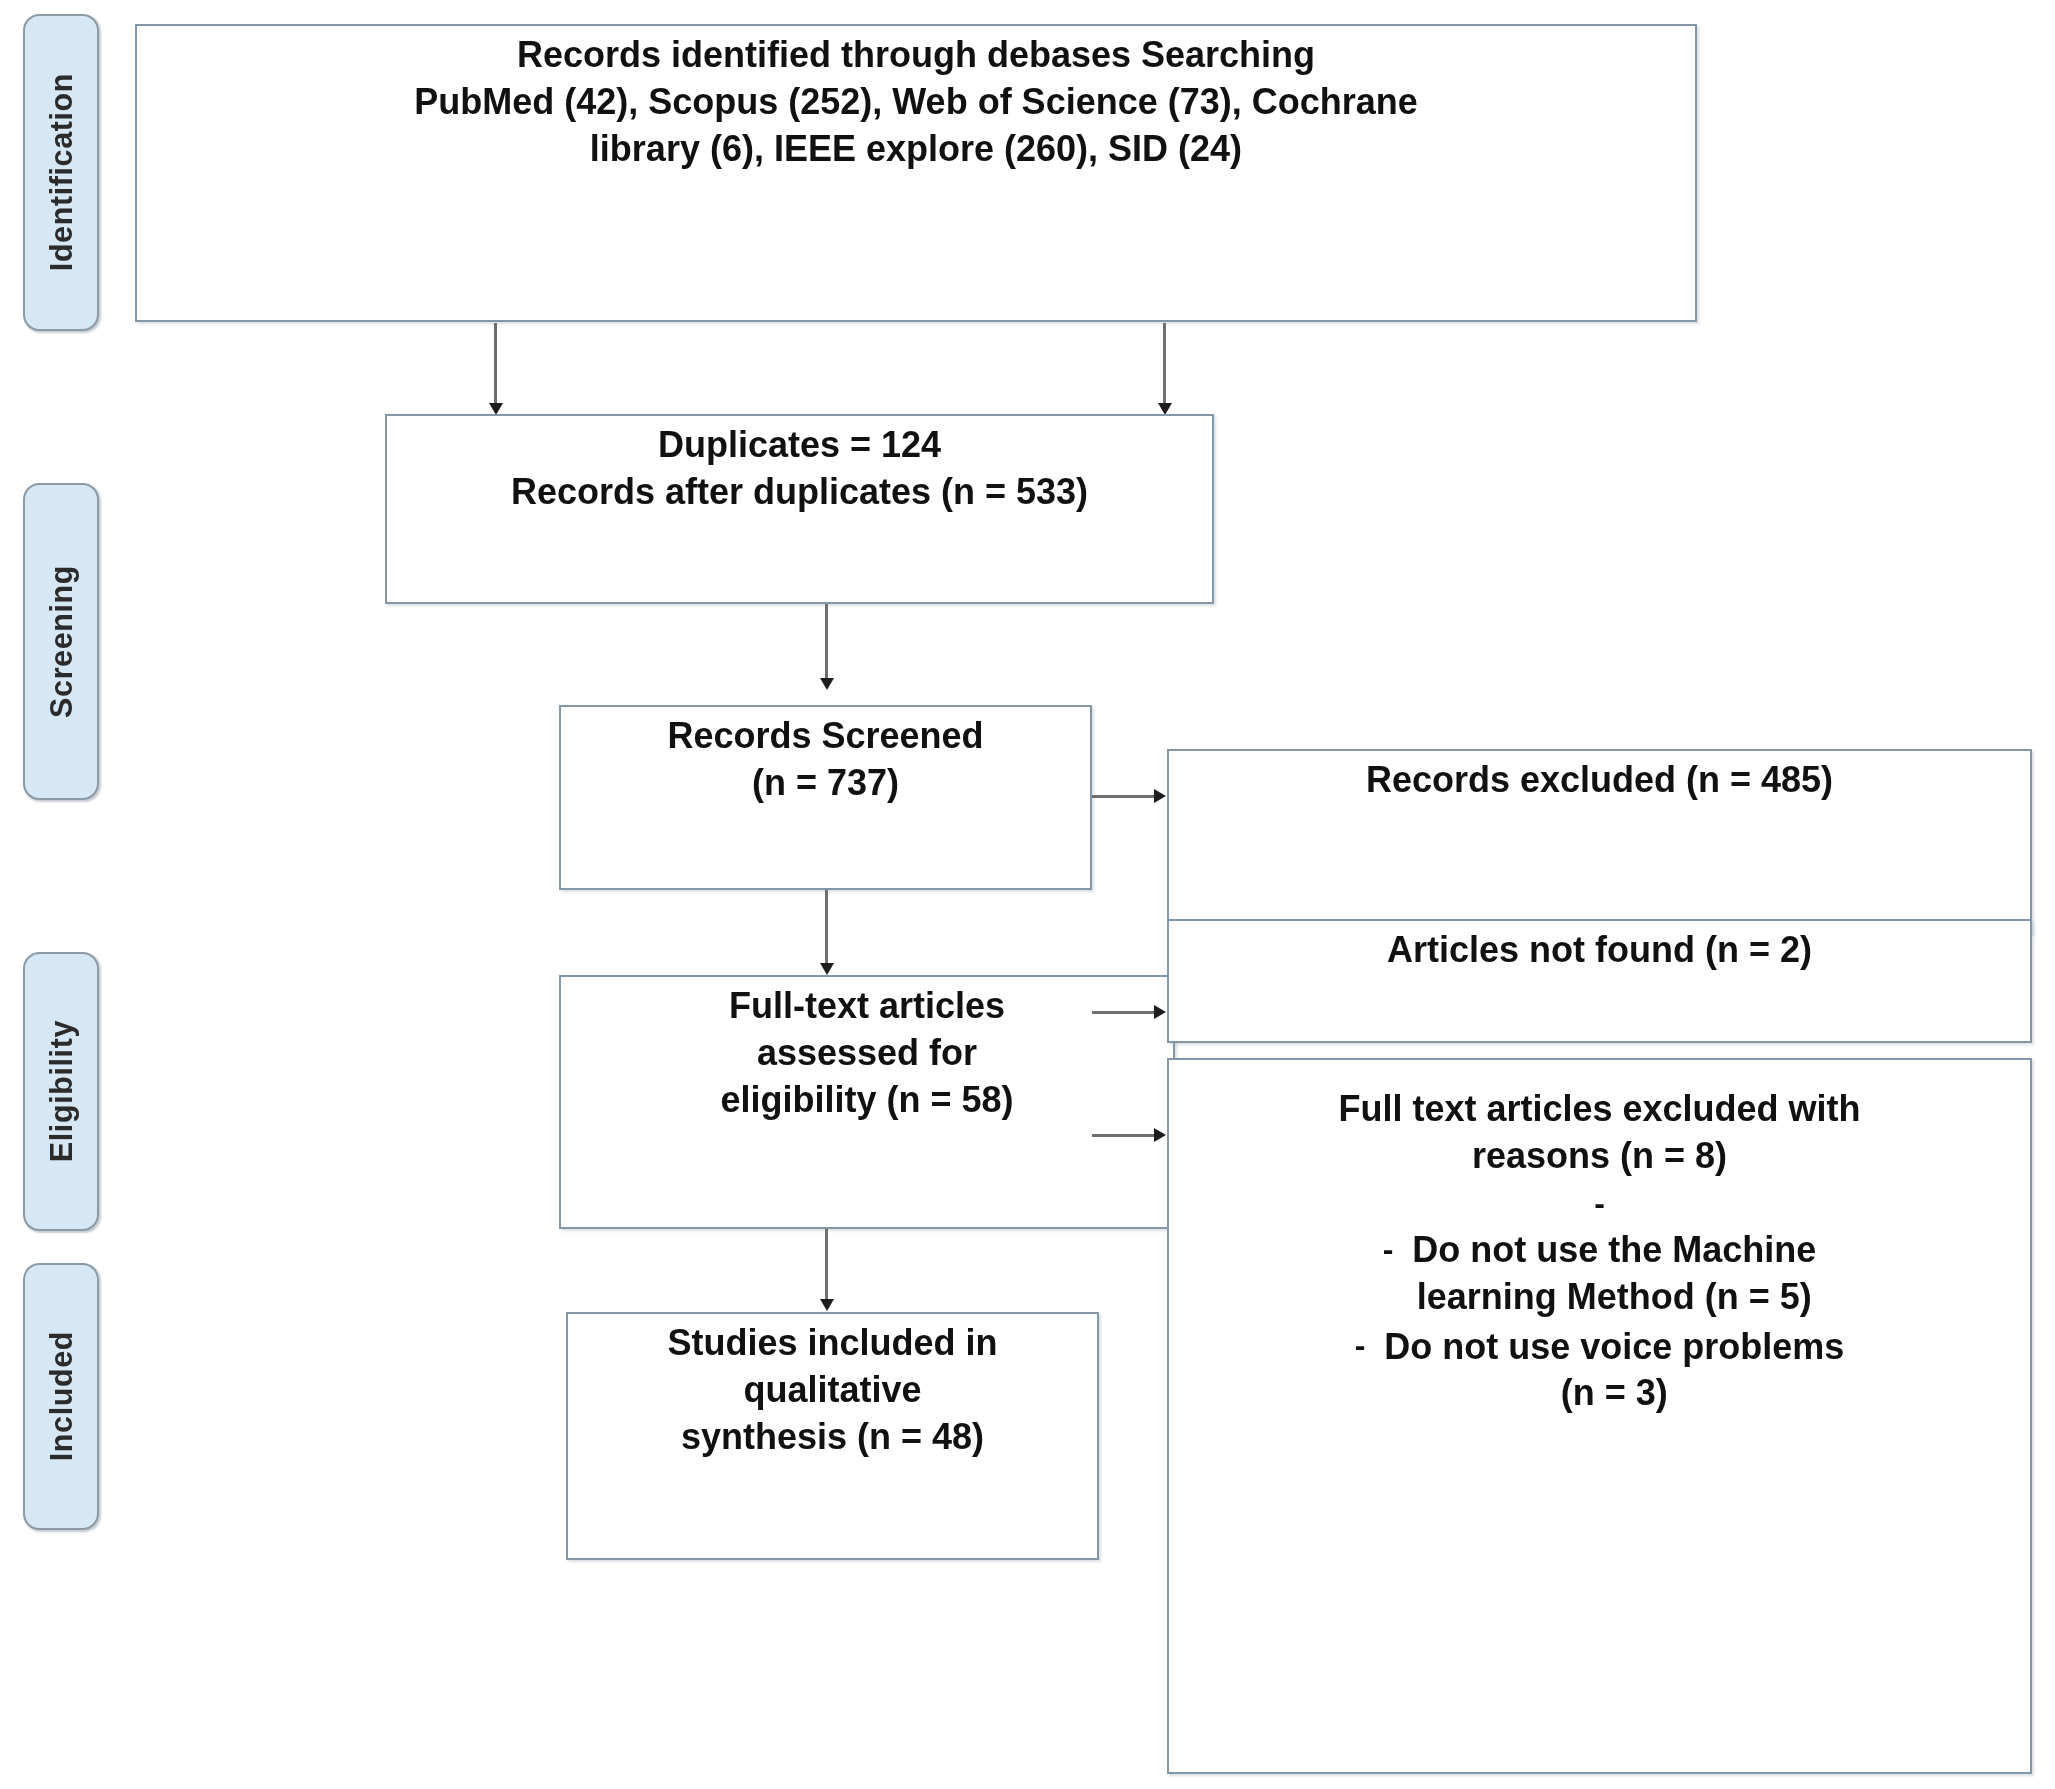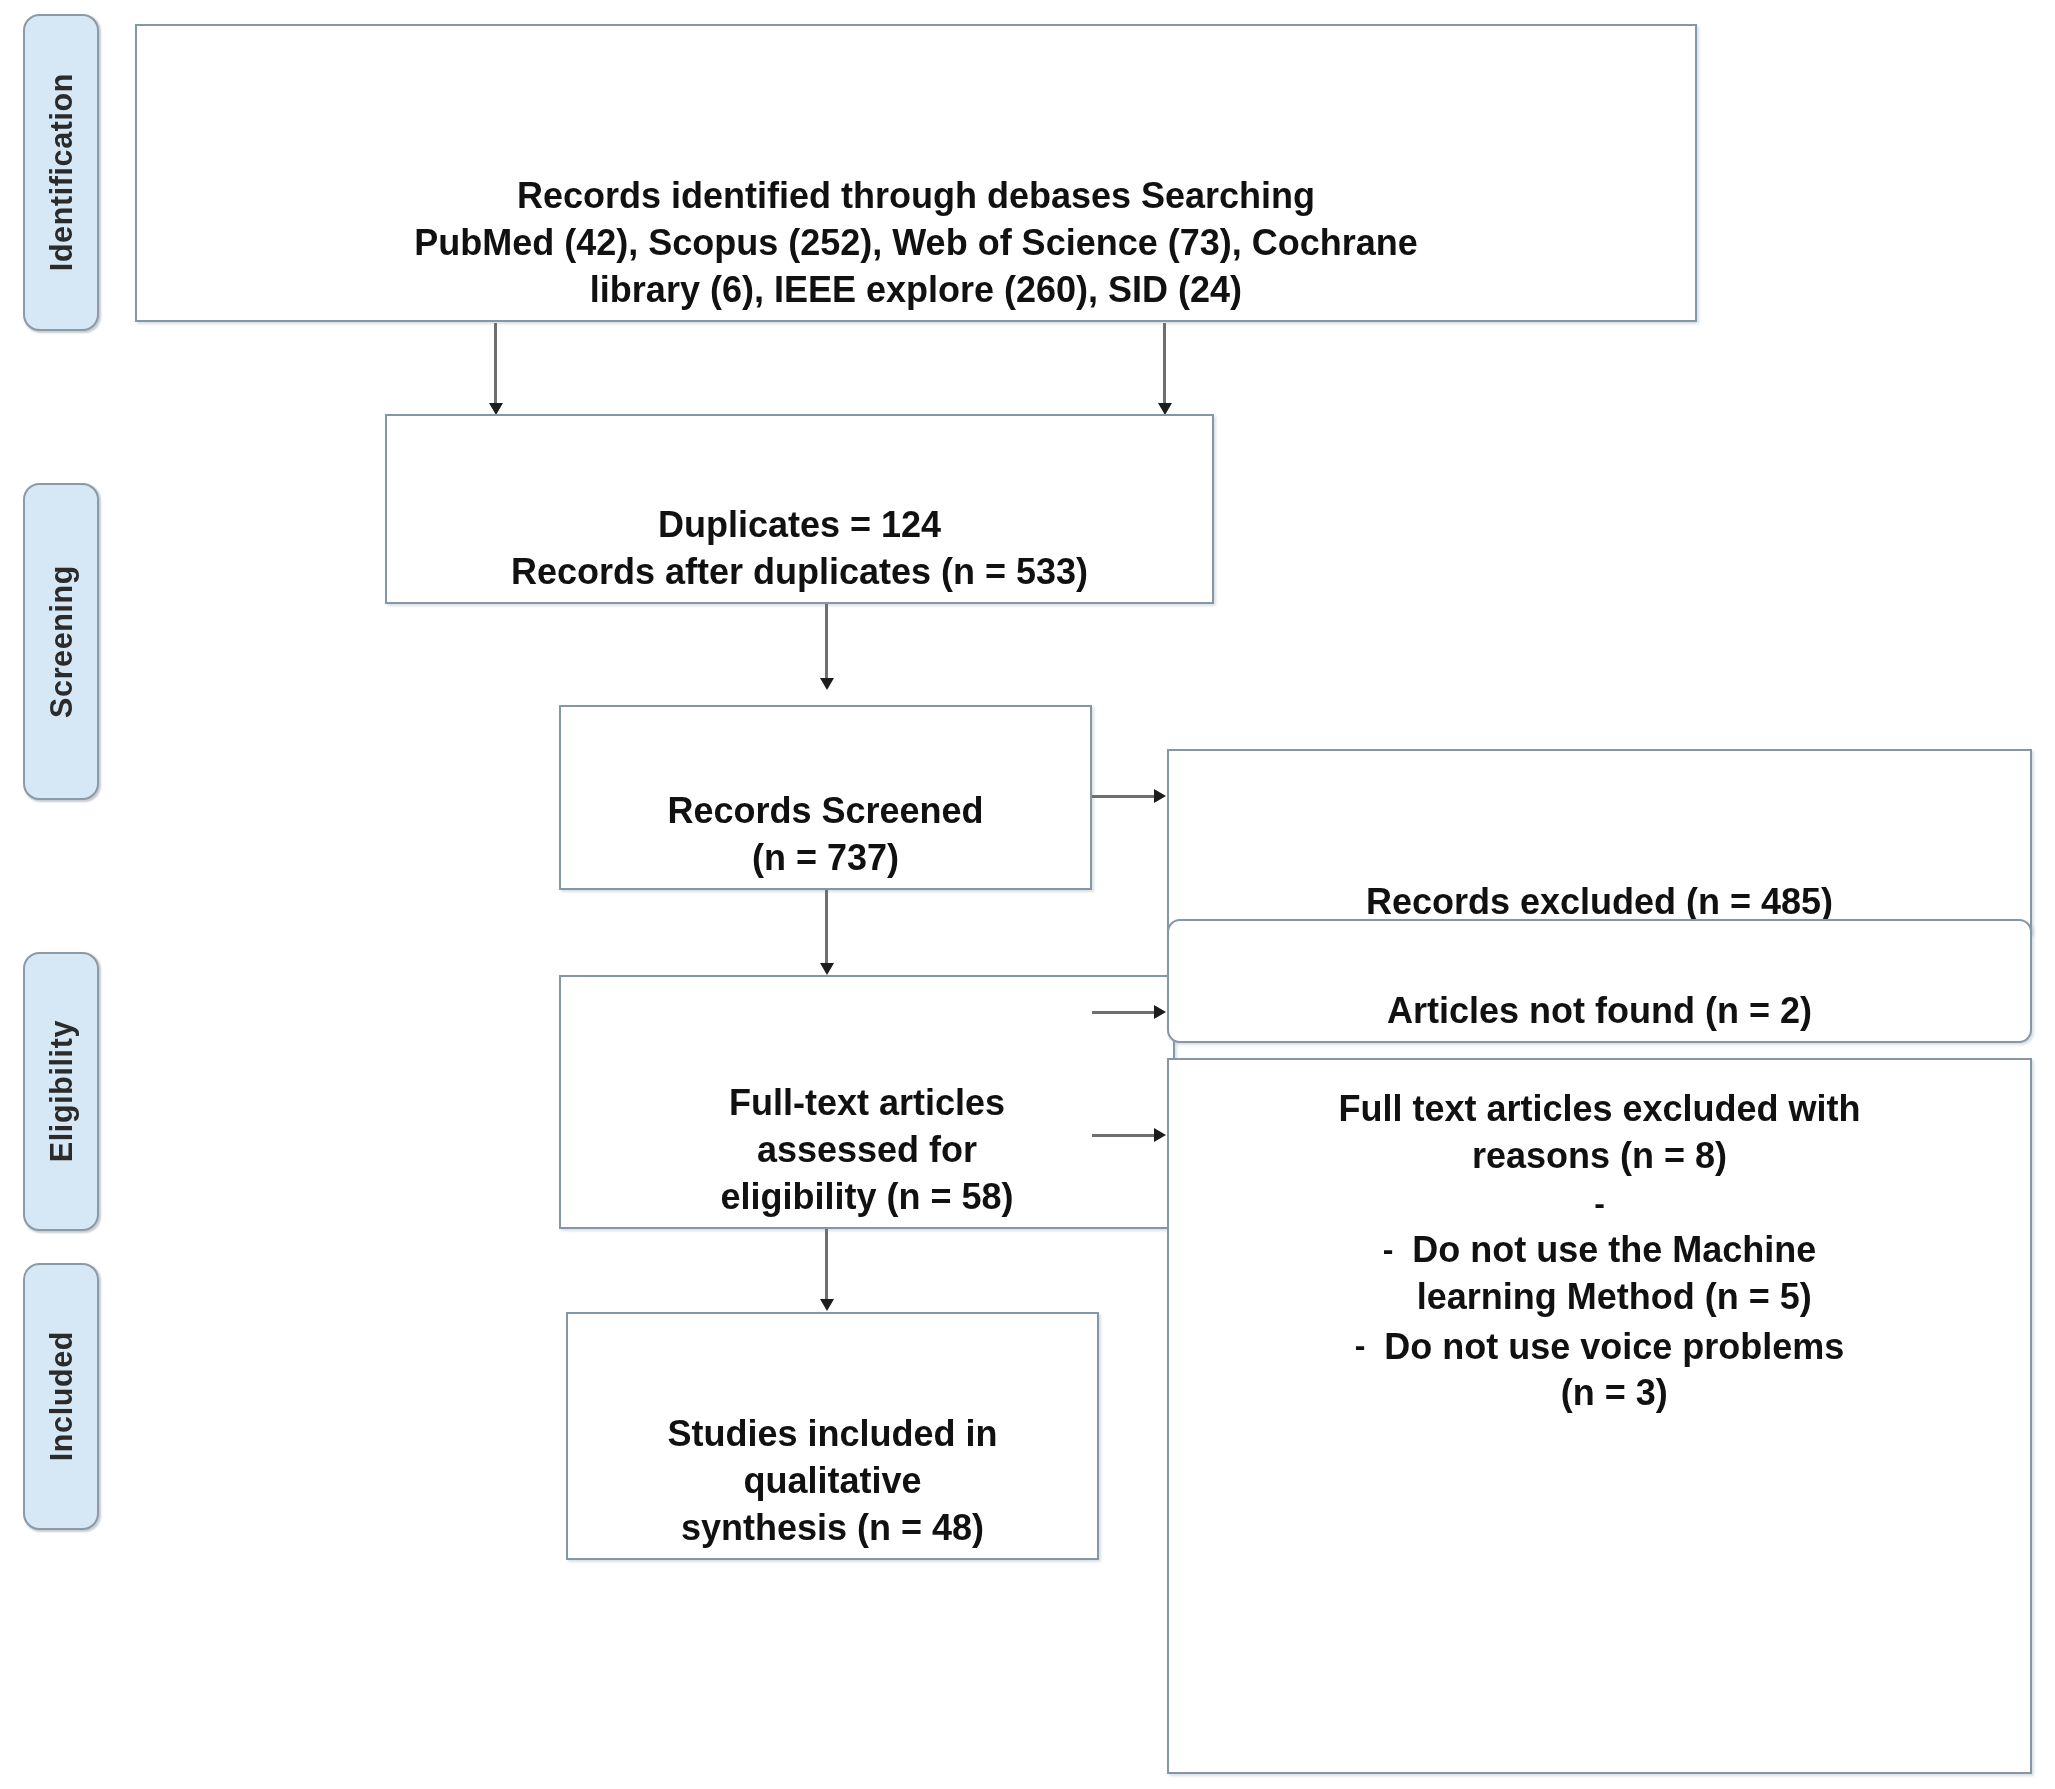--- a/index.html
+++ b/index.html
@@ -40,21 +40,21 @@
   }
 
   
   .flow-box {
     position: absolute;
     box-sizing: border-box;
     background: #ffffff;
     border: 2.5px solid #8497a9;
     box-shadow: 1.9px 1.9px 2.5px rgba(150,165,180,0.35);
     display: flex;
-    align-items: flex-end;
+    align-items: flex-start;
     justify-content: center;
     padding: 6.3px 16.5px;
   }
   .flow-box .box-text {
     font-size: 36px;
     font-weight: 700;
     line-height: 1.30;
     color: #111111;
     text-align: center;
     white-space: pre-line;
@@ -187,21 +187,21 @@
 
   <div class="flow-box" style="left:559px; top:975px; width:616px; height:254px;">
     <div class="box-text">Full-text articles
 assessed for
 eligibility (n = 58)</div>
   </div>
 
   <div class="conn-h" style="left:1092px; top:1011px; width:63px;"></div>
   <div class="arrow-right" style="left:1154px; top:1005px;"></div>
 
-  <div class="flow-box" style="left:1167px; top:919px; width:865px; height:124px;border-radius:13px;">
+  <div class="flow-box" style="left:1167px; top:919px; width:865px; height:124px;">
     <div class="box-text">Articles not found (n = 2)</div>
   </div>
 
   <div class="conn-h" style="left:1092px; top:1134px; width:63px;"></div>
   <div class="arrow-right" style="left:1154px; top:1128px;"></div>
 
   <div class="flow-box align-top" style="left:1167px; top:1058px; width:865px; height:716px;">
     <div class="reasons-wrap">
       <div class="reasons-head">Full text articles excluded with
 reasons (n = 8)</div>

